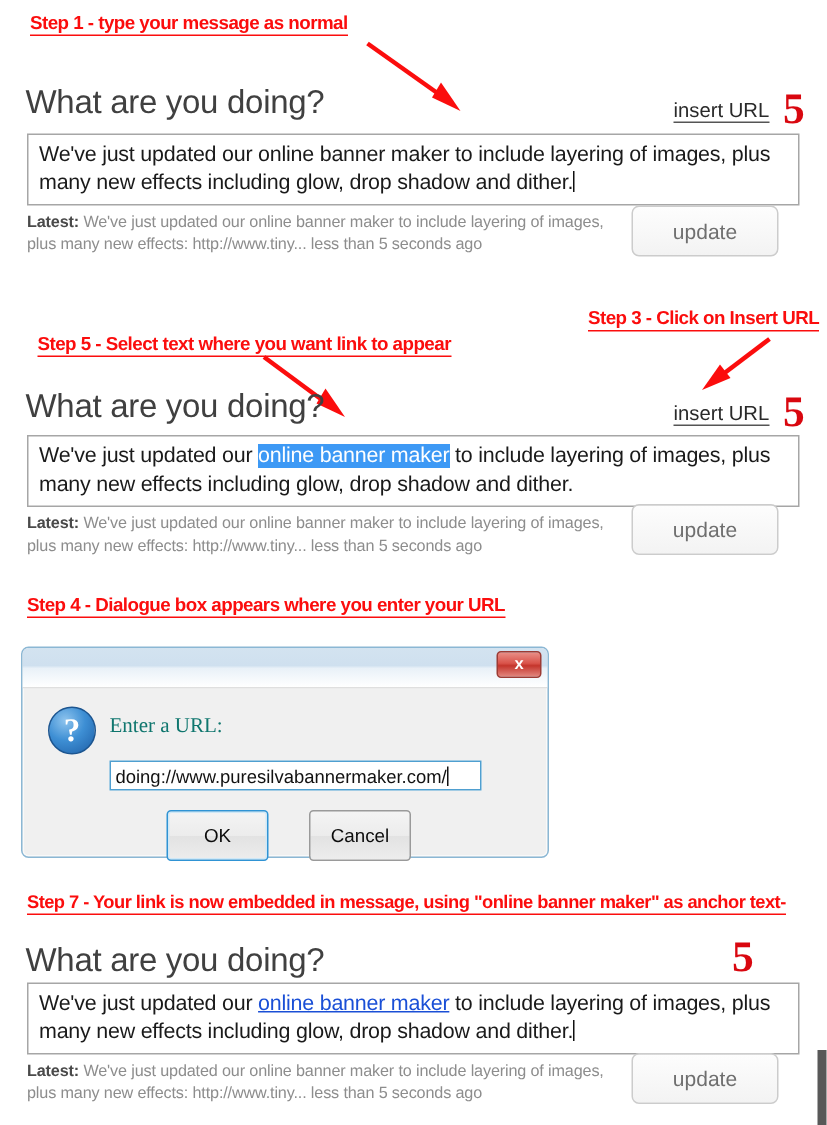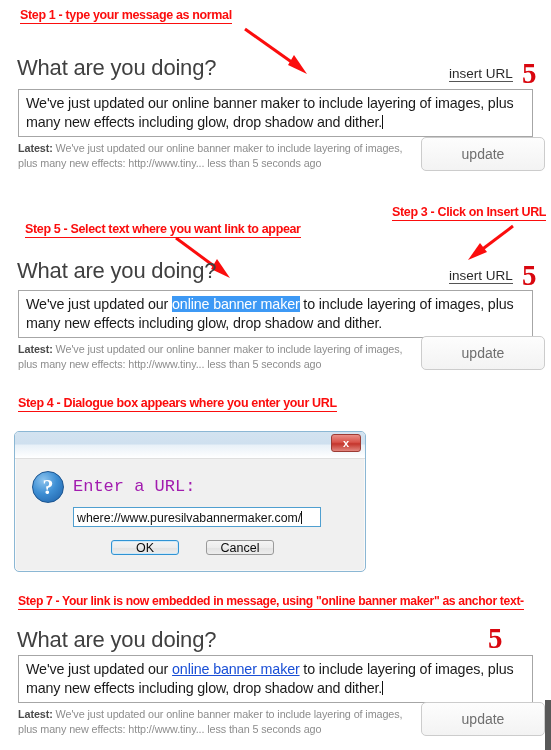--- a/index.html
+++ b/index.html
@@ -99,21 +99,21 @@
     line-height: 15px;
     color: #8d8d8d;
     letter-spacing: -0.1px;
     width: 400px;
   }
   .latest b { color: #4a4a4a; font-weight: 700; }
 
   .update-btn {
     position: absolute;
     box-sizing: border-box;
-    width: 124px;
+    width: 98px;
     height: 34px;
     border: 1px solid #cccccc;
     border-radius: 5px;
     background: linear-gradient(to bottom, #fdfdfd 0%, #f3f3f3 100%);
     color: #6f6f6f;
     font-family: "Liberation Sans", sans-serif;
     font-size: 14px;
     display: flex;
     align-items: center;
     justify-content: center;
@@ -169,23 +169,23 @@
     font-weight: 700;
     display: flex;
     align-items: center;
     justify-content: center;
     line-height: 22px;
   }
   .dialog-label {
     position: absolute;
     left: 58px;
     top: 18px;
-    font-family: Liberation Mono, monospace;
-    font-size: 17px;
-    color: #a21caf;
+    font-family: Liberation Serif, serif;
+    font-size: 14px;
+    color: #0f766e;
   }
   .url-input {
     position: absolute;
     left: 58px;
     top: 48px;
     width: 248px;
     height: 20px;
     box-sizing: border-box;
     border: 1px solid #4f9fd0;
     background: #ffffff;
@@ -200,21 +200,21 @@
   .url-input .caret2 {
     display: inline-block;
     width: 0;
     border-left: 1px solid #111;
     height: 13px;
     vertical-align: -2px;
   }
   .dlg-btn {
     position: absolute;
     width: 68px;
-    height: 15px;
+    height: 34px;
     box-sizing: border-box;
     border-radius: 3px;
     background: linear-gradient(to bottom, #f4f4f4 0%, #ececec 50%, #e2e2e2 51%, #ededed 100%);
     font-family: "Liberation Sans", sans-serif;
     font-size: 12.5px;
     color: #0c0c0c;
     display: flex;
     align-items: center;
     justify-content: center;
   }
@@ -308,21 +308,21 @@
     <div class="close-btn">
       <span>x</span>
     </div>
   </div>
   <div class="dialog-body" style="height:114px;">
     <div class="q-icon">
       <span>?</span>
     </div>
     <div class="dialog-label">Enter a URL:</div>
     <div class="url-input">
-      <span>where://www.puresilvabannermaker.com/</span><span class="caret2"></span>
+      <span>doing://www.puresilvabannermaker.com/</span><span class="caret2"></span>
     </div>
     <div class="dlg-btn ok" style="left:96px; top:81px;">
       <span>OK</span>
     </div>
     <div class="dlg-btn cancel" style="left:191px; top:81px;text-align:center;">
       <span>Cancel</span>
     </div>
   </div>
 </div>
 

